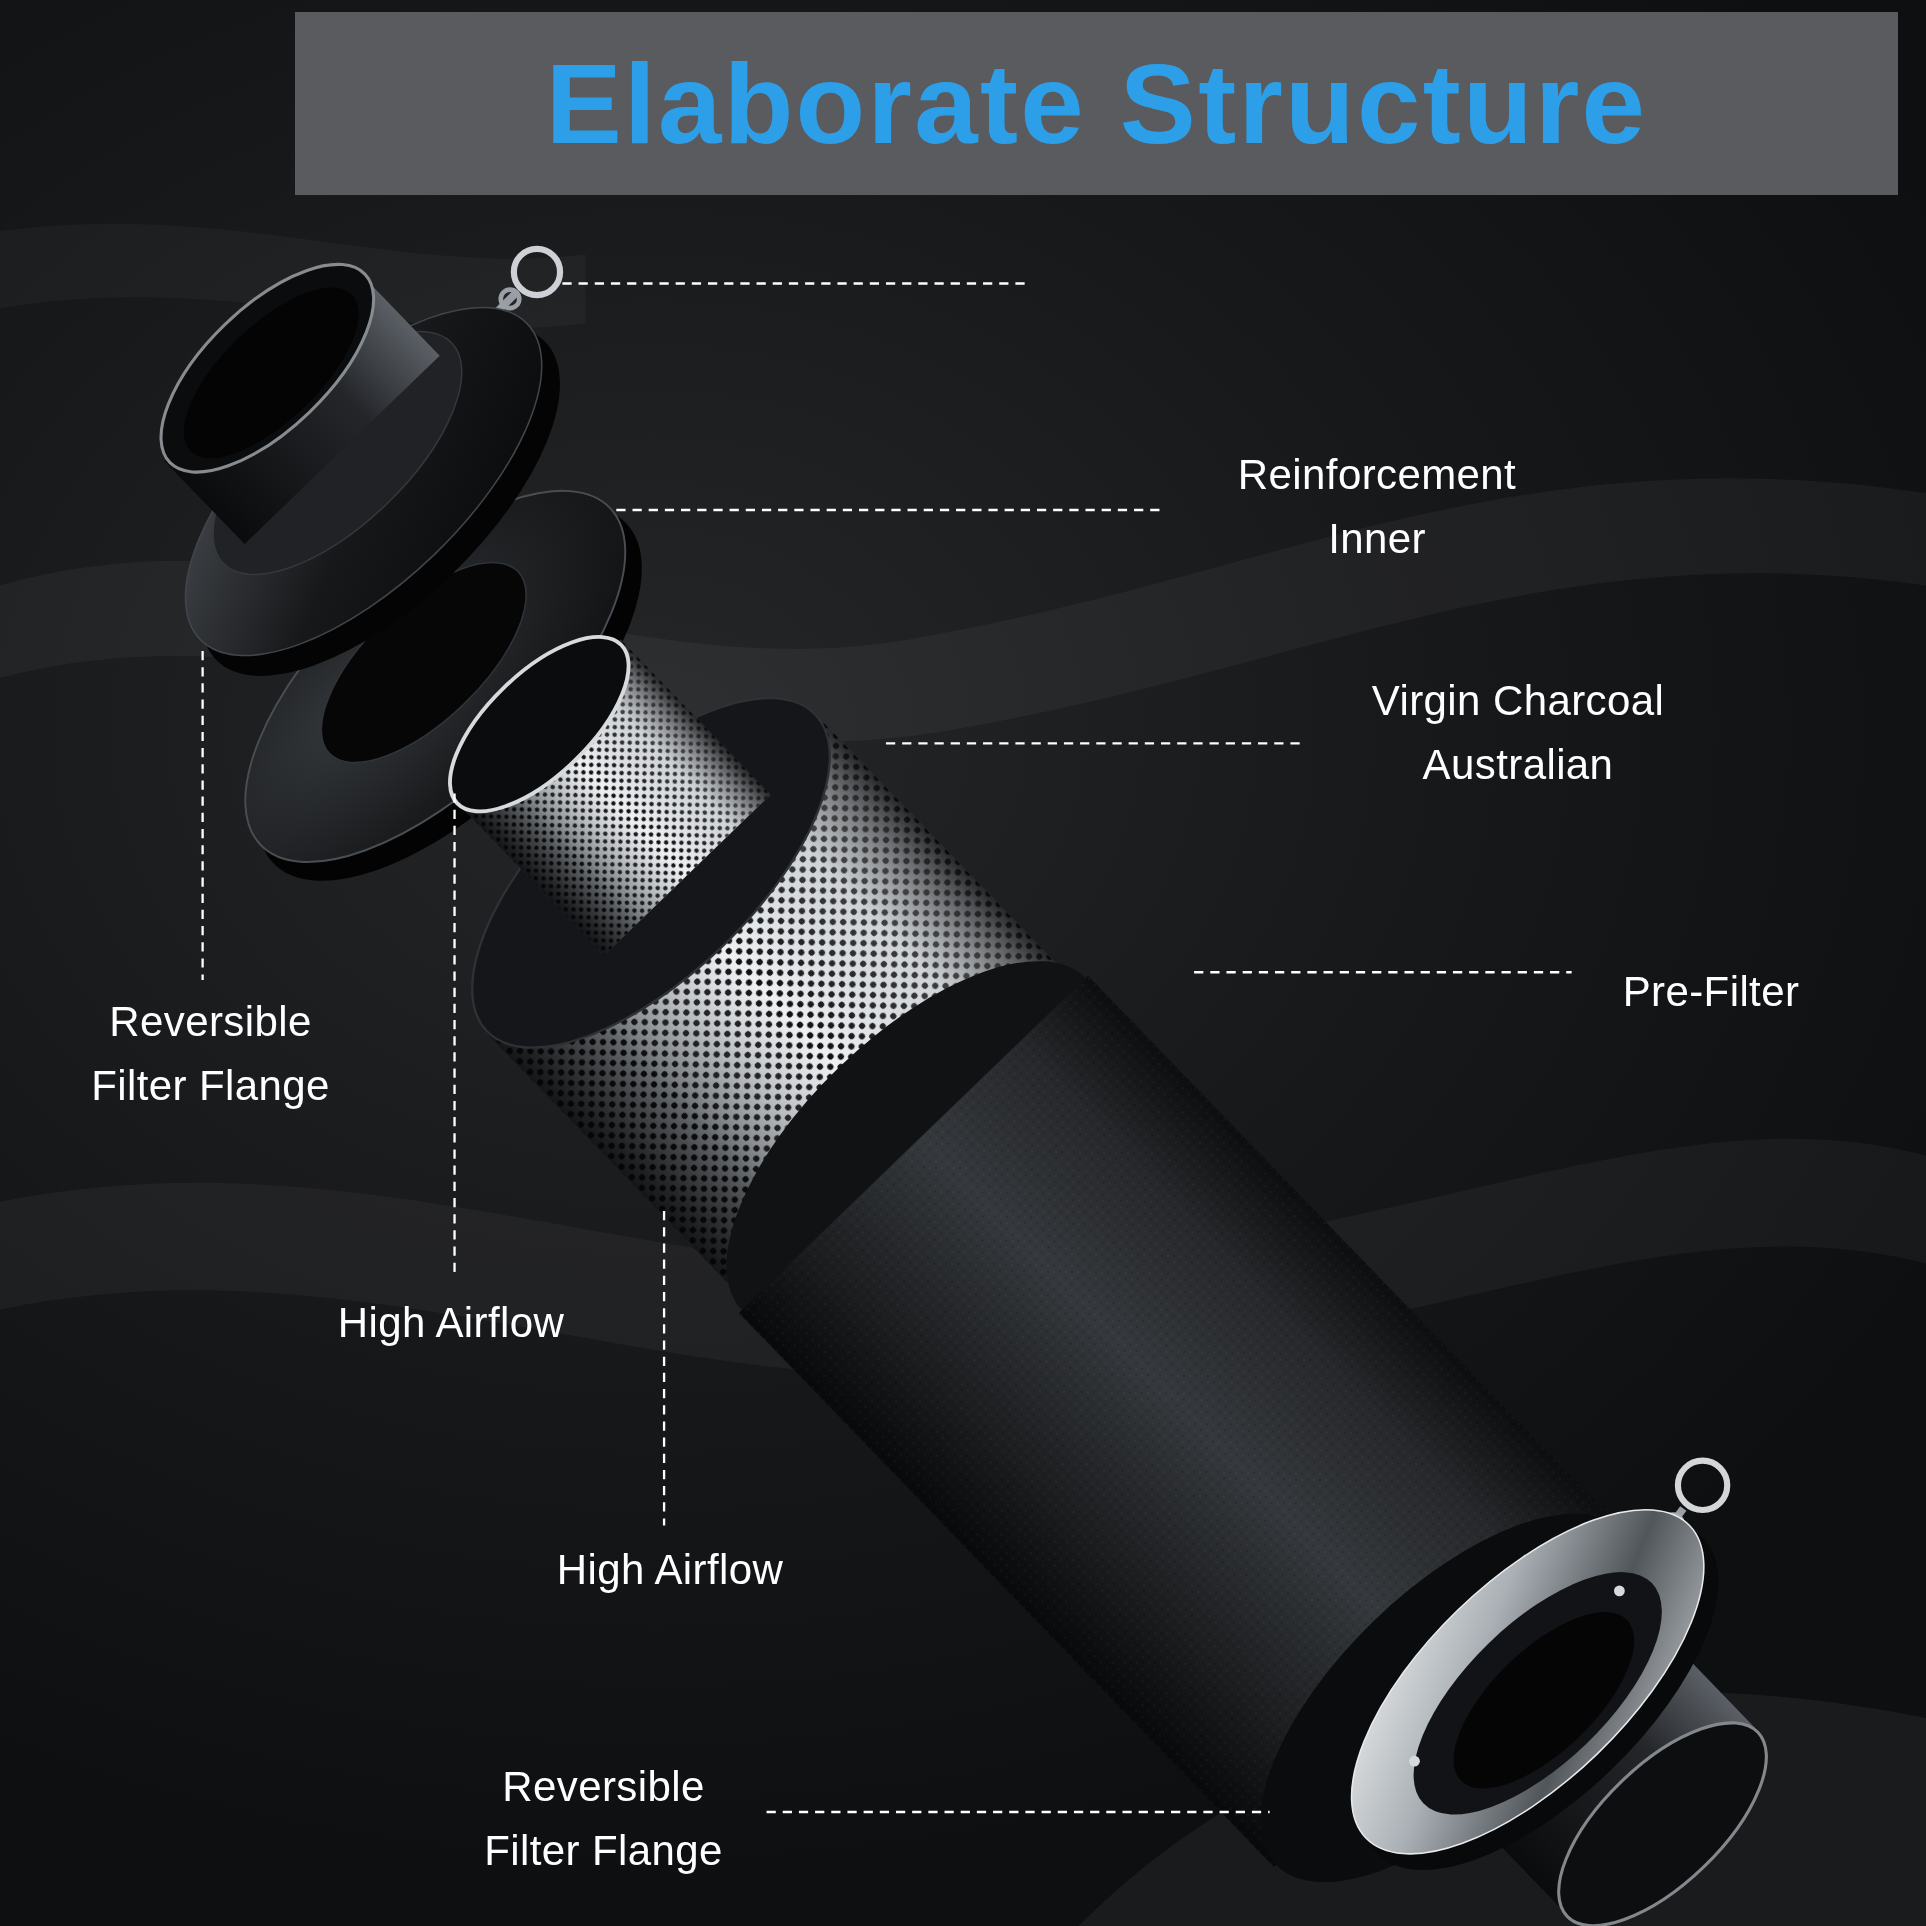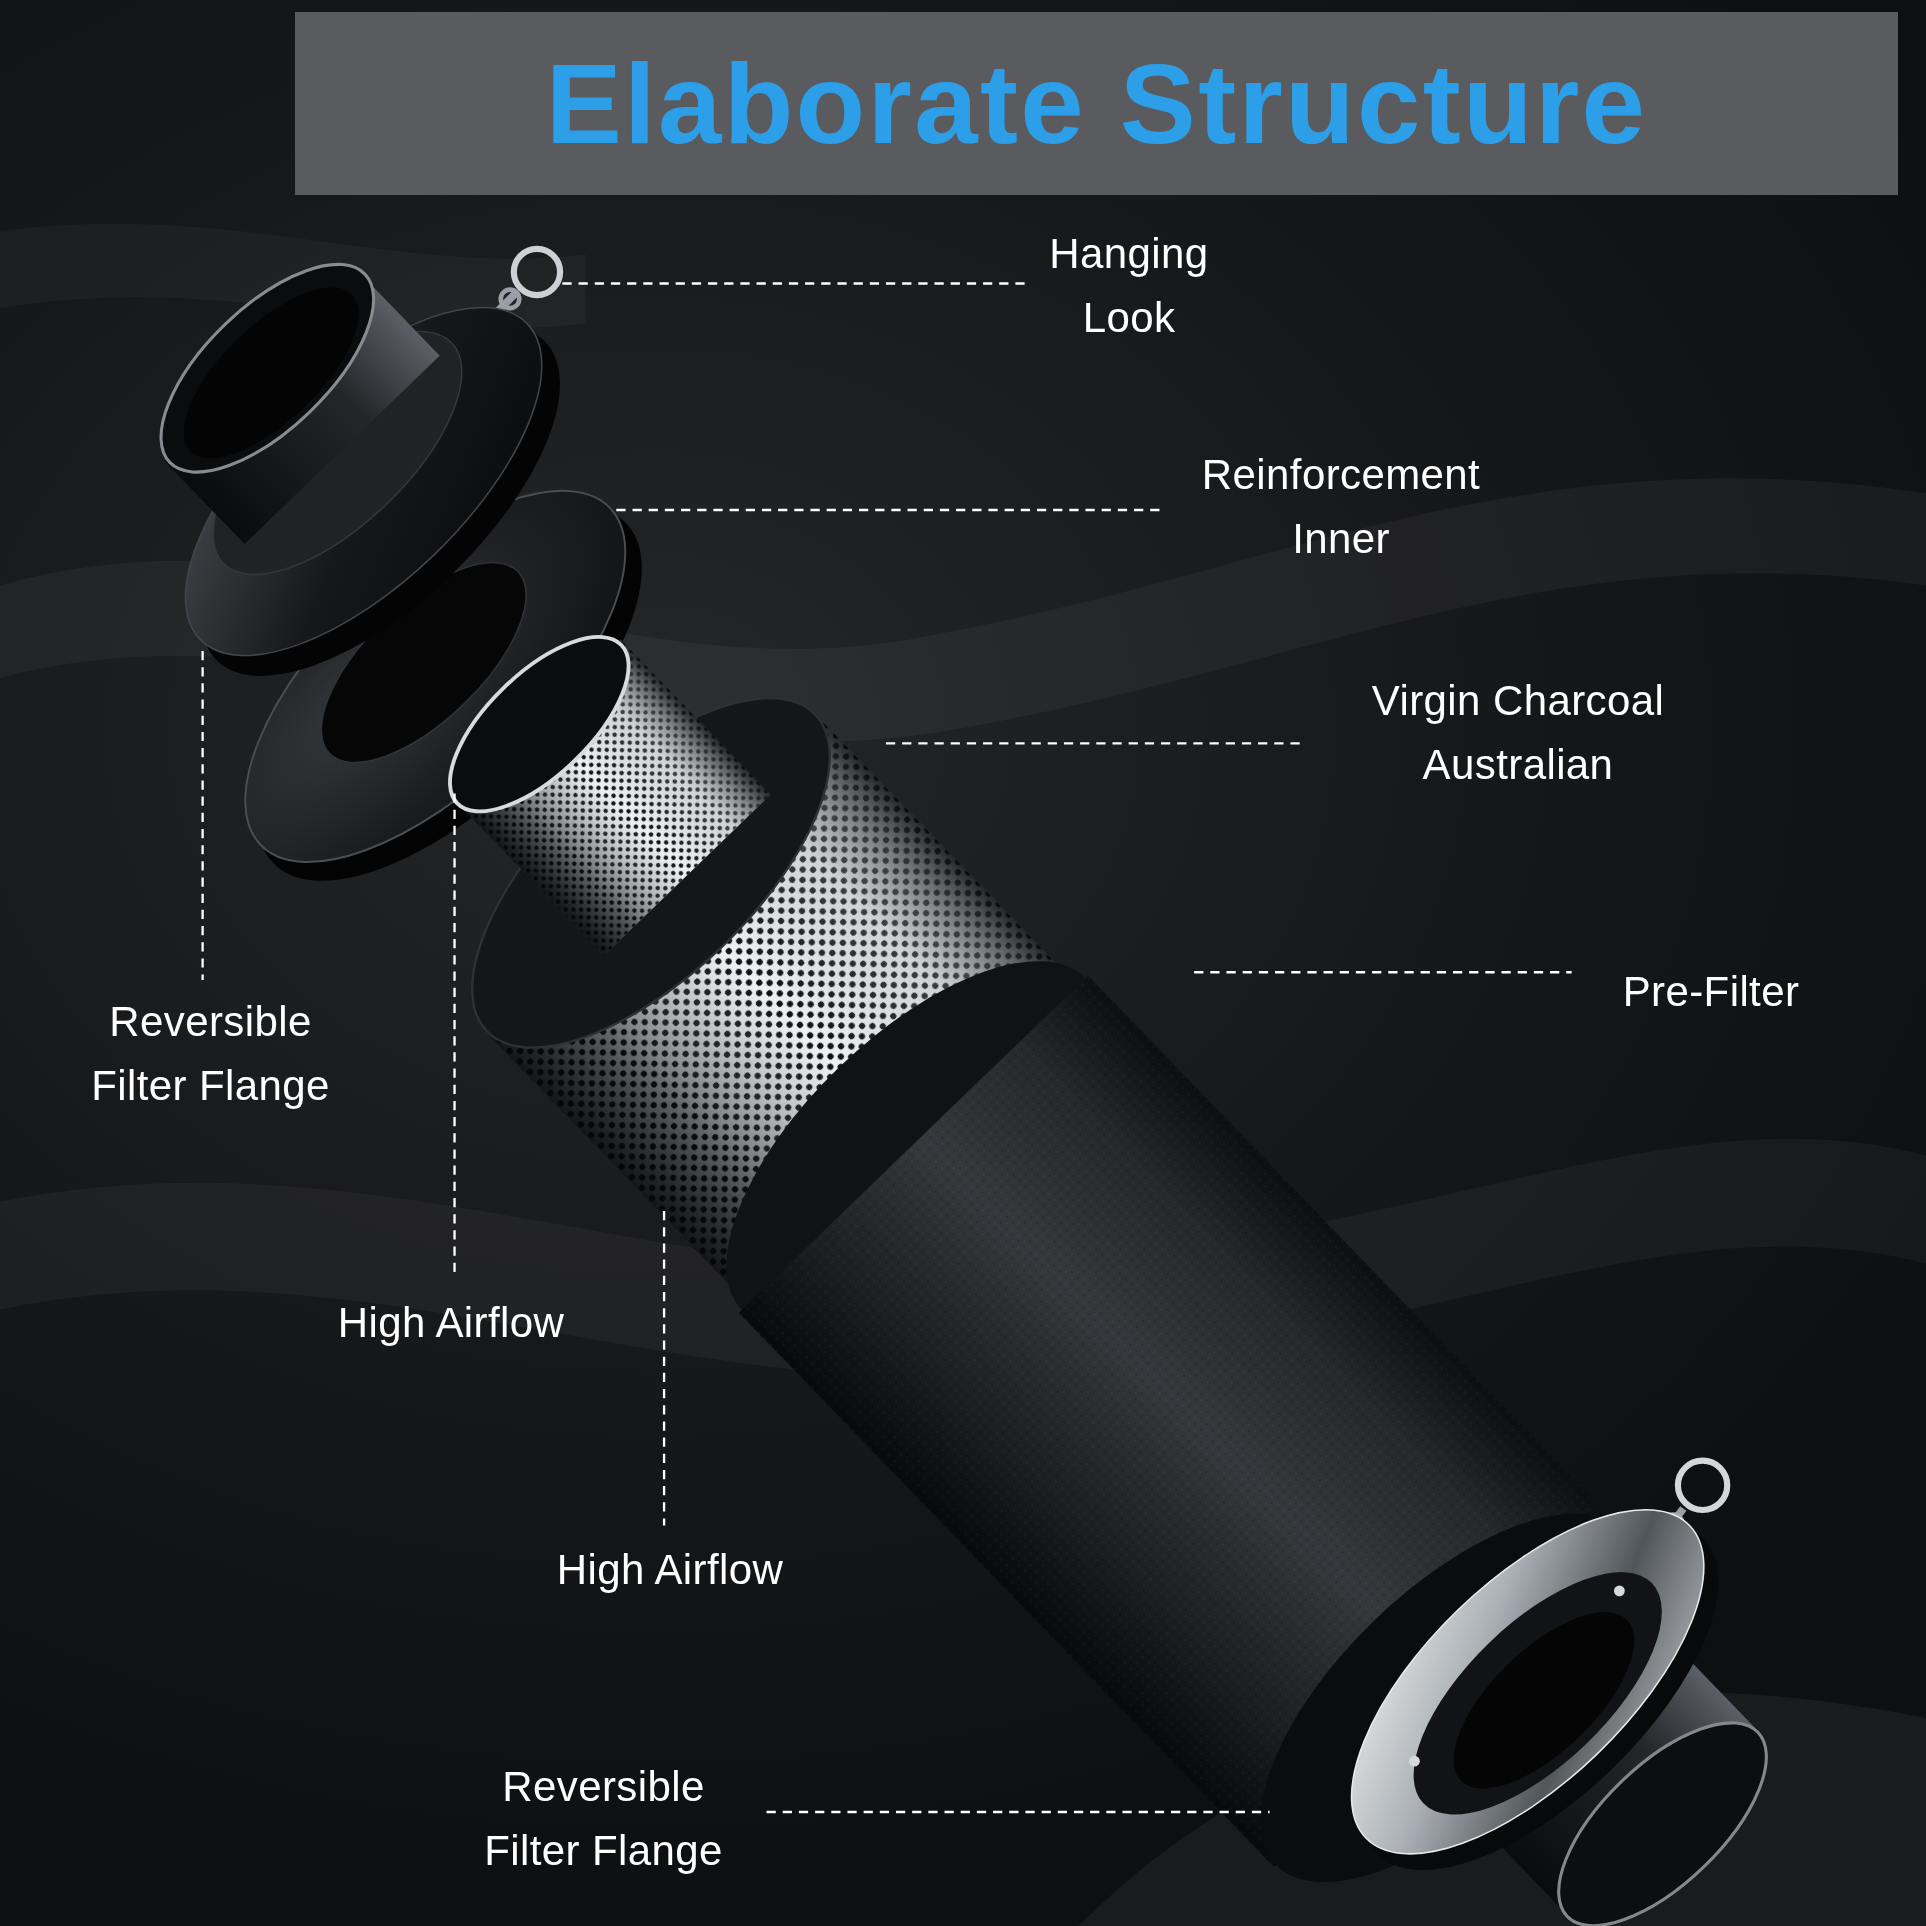--- a/index.html
+++ b/index.html
@@ -168,26 +168,22 @@
       <line x1="590" y1="1030" x2="590" y2="1655"></line>
       <line x1="862" y1="1572" x2="862" y2="1980"></line>
       <line x1="995" y1="2352" x2="1648" y2="2352"></line>
     </g>
   </svg>
 
   <div class="banner">
     <div class="banner-title">Elaborate Structure</div>
   </div>
 
-  <div class="callout" style="left:1002px;top:222px;width:254px;">
-    <div>Hanging</div>
-    <div>Look</div>
-  </div>
-
-  <div class="callout" style="left:1152px;top:443px;width:378px;">
+
+  <div class="callout" style="left:1188px;top:443px;width:378px;">
     <div>Reinforcement</div>
     <div>Inner</div>
   </div>
 
   <div class="callout" style="left:1314px;top:669px;width:408px;">
     <div>Virgin Charcoal</div>
     <div>Australian</div>
   </div>
 
   <div class="callout" style="left:1580px;top:960px;width:262px;">

